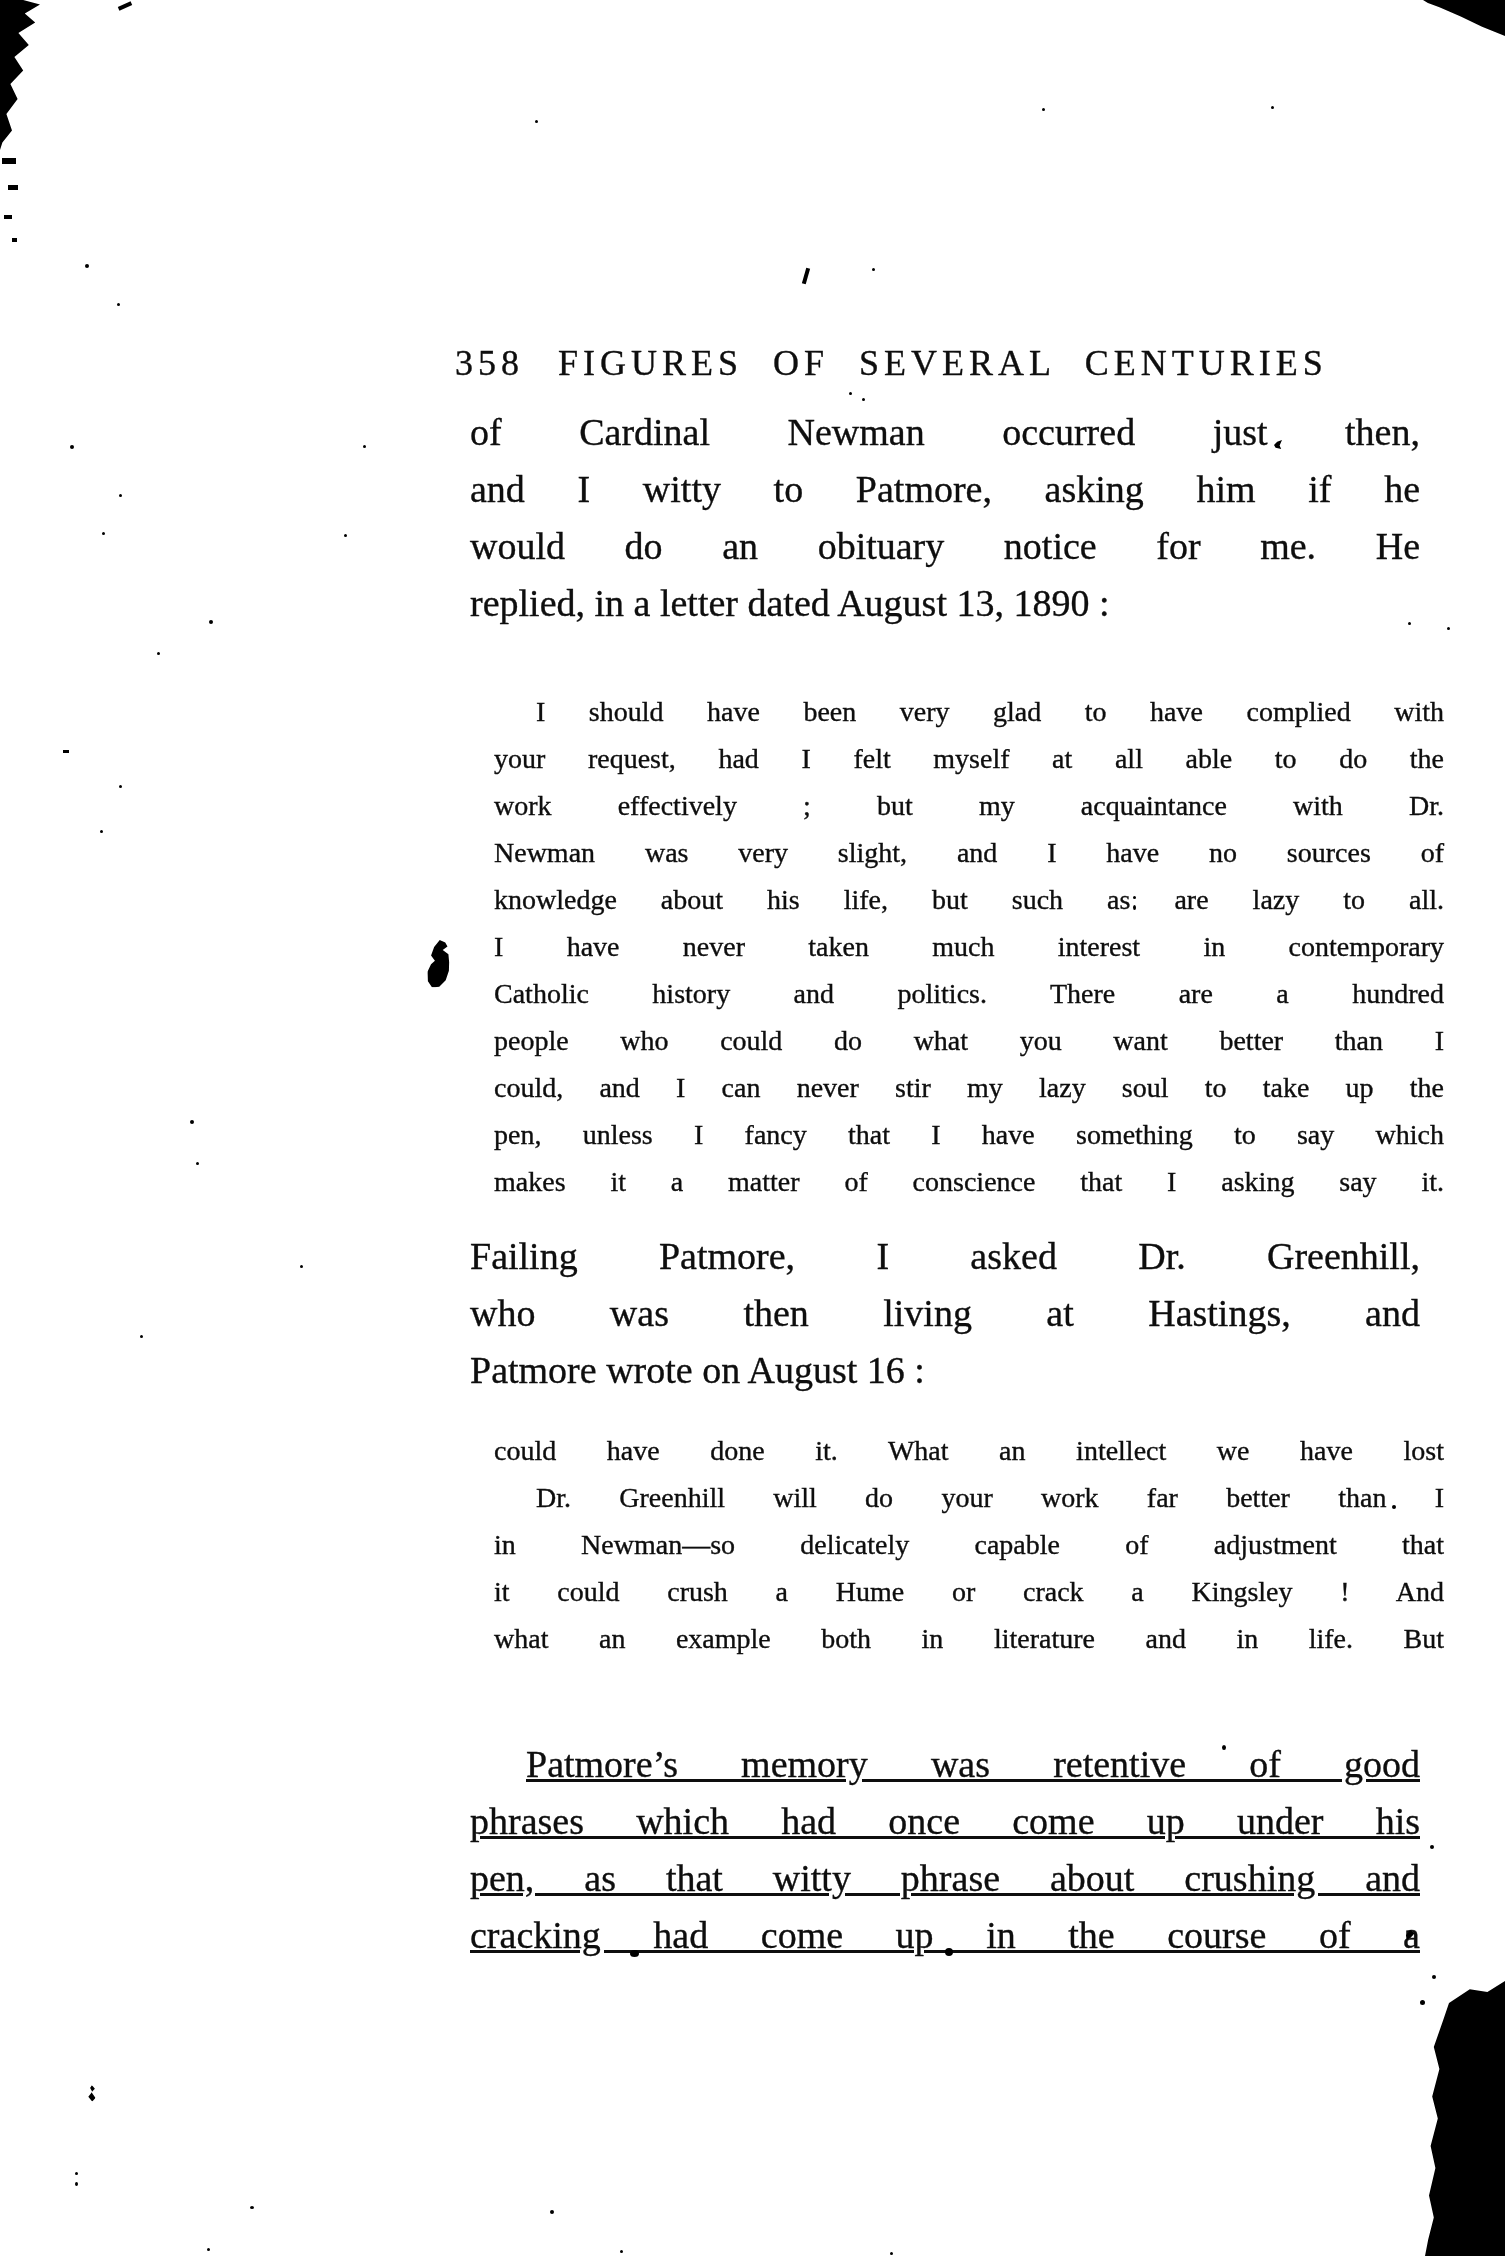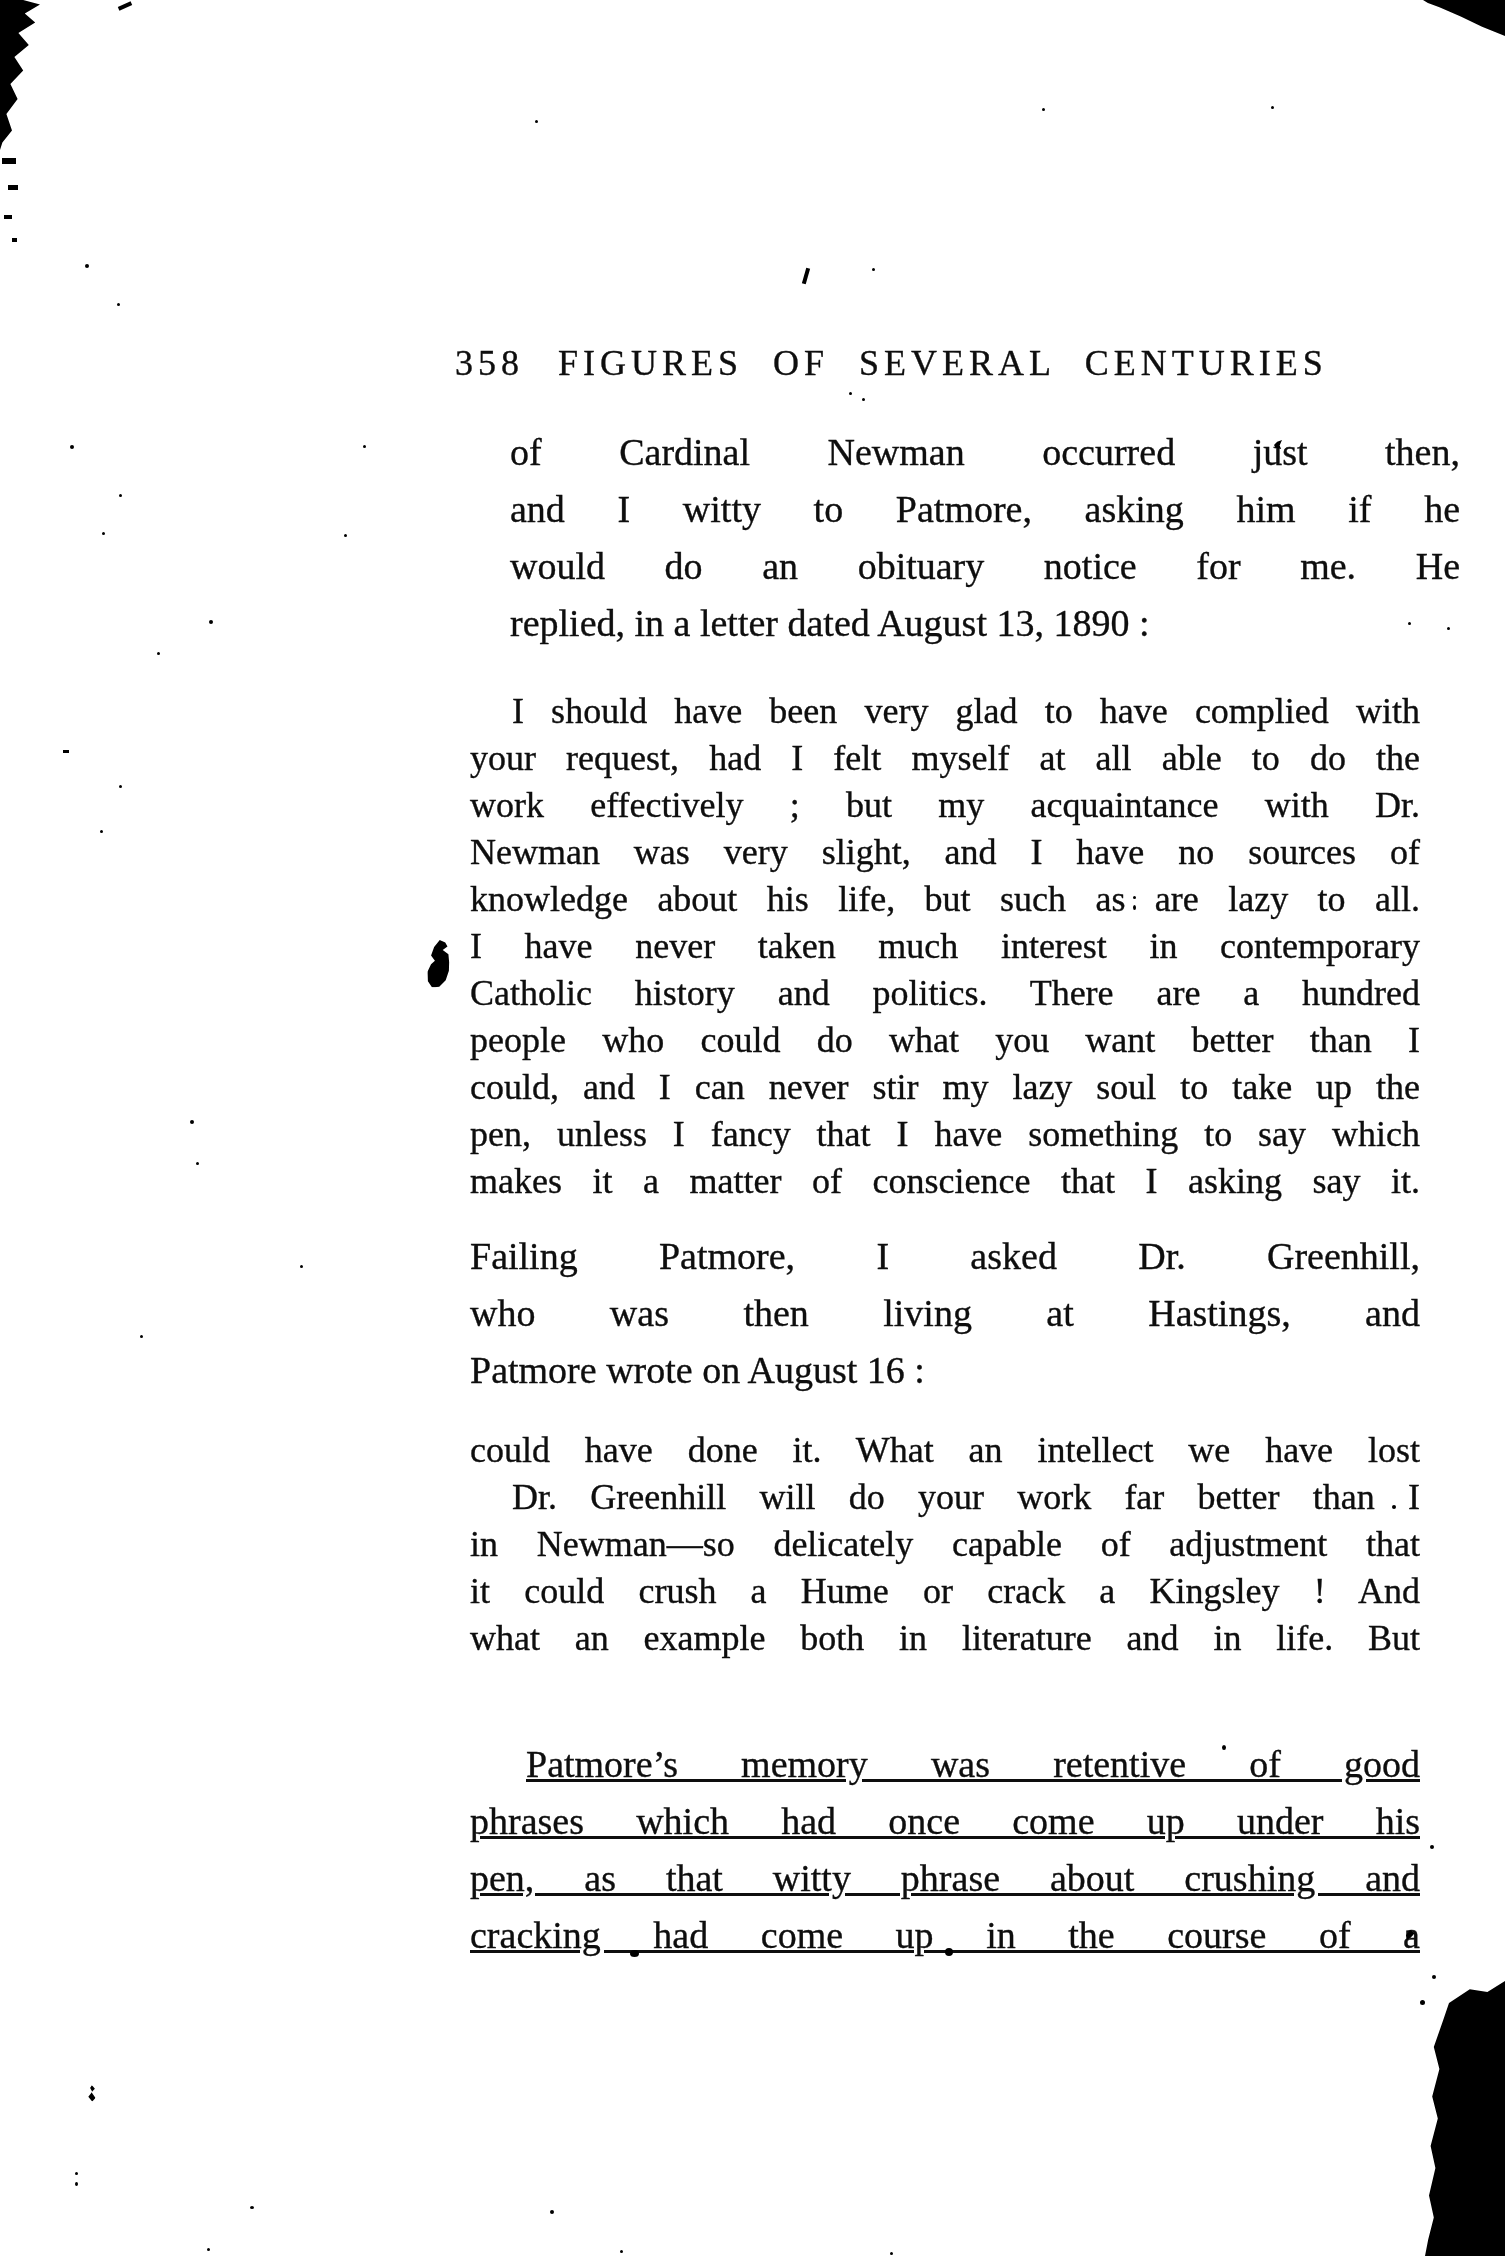--- a/index.html
+++ b/index.html
@@ -14,21 +14,21 @@
     -webkit-text-stroke:0.35px #0e0e0e;
   }
   .runhead {
     position:absolute; left:455px; top:341px;
     display:flex; gap:34px; align-items:flex-end;
     font-size:36px; line-height:44px;
     letter-spacing:5px; word-spacing:16px; white-space:nowrap;
   }
   .col { position:absolute; left:470px; width:950px; }
   .body-text { font-size:38px; line-height:57px; }
-  .quote-text { font-size:36px; line-height:47px; }
+  .quote-text { font-size:28px; line-height:47px;margin-left:24px; }
   .line { text-align:justify; text-align-last:justify; text-justify:inter-word; }
   .line.nj { text-align:left; text-align-last:left; }
   .ti-42 { text-indent:42px; }
   .ti-56 { text-indent:56px; }
   .art { position:absolute; background:#000; }
   .speck { border-radius:50%; }
   .tl-blob {
     left:0; top:0; width:40px; height:150px;
     clip-path:polygon(0 0,58% 0,100% 3%,62% 9%,88% 15%,46% 22%,72% 30%,36% 38%,58% 47%,26% 56%,44% 66%,16% 76%,30% 87%,6% 95%,0 100%);
   }
@@ -49,21 +49,21 @@
 </head>
 <body>
 
 <div class="page">
 
   <div class="runhead">
     <span>358</span>
     <span>FIGURES OF SEVERAL CENTURIES</span>
   </div>
 
-  <section class="col body-text" style="top:424px;margin-left:40px;">
+  <section class="col body-text" style="top:404px;">
     <div class="line">of Cardinal Newman occurred just then,</div>
     <div class="line">and I witty to Patmore, asking him if he</div>
     <div class="line">would do an obituary notice for me.  He</div>
     <div class="line nj">replied, in a letter dated August 13, 1890 :</div>
   </section>
 
   <section class="col quote-text" style="top:688px;">
     <div class="line ti-42">I should have been very glad to have complied with</div>
     <div class="line">your request, had I felt myself at all able to do the</div>
     <div class="line">work effectively ; but my acquaintance with Dr.</div>

